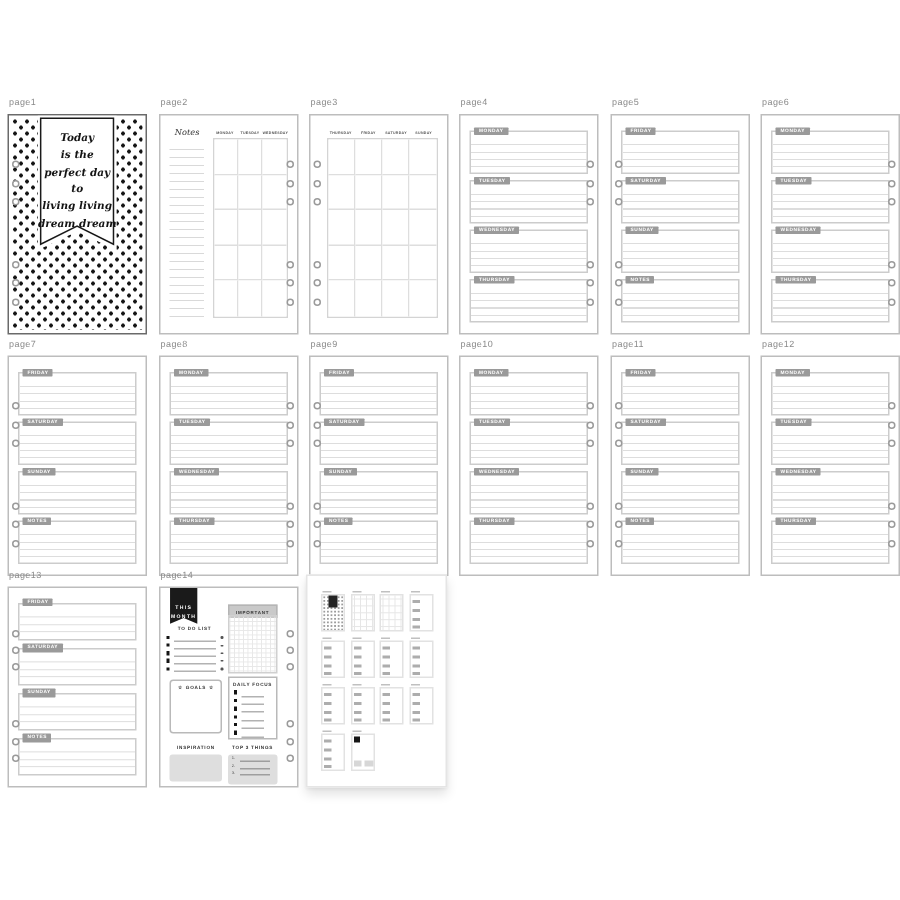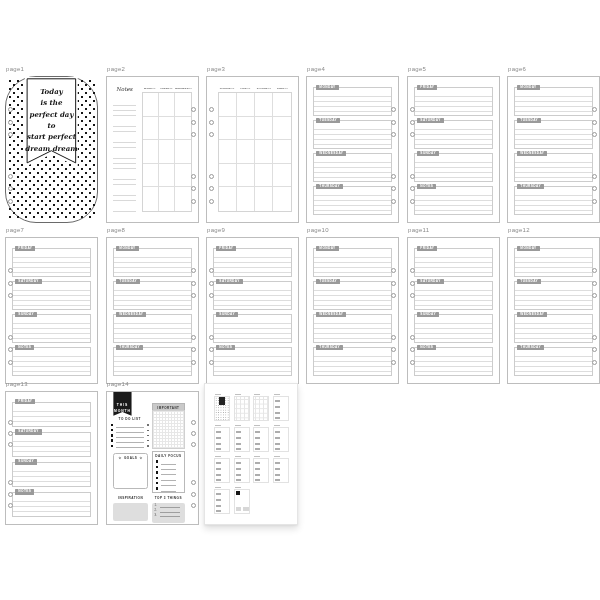--- a/index.html
+++ b/index.html
@@ -1,20 +1,20 @@
 <!DOCTYPE html>
 <html><head>
 <meta charset="utf-8">
 <style>
   html,body{margin:0;padding:0;background:#fff;}
   #canvas{position:relative;width:600px;height:600px;background:#ffffff;overflow:hidden;
           font-family:"Liberation Sans",sans-serif;}
   .page-label{position:absolute;font-size:6px;color:#8a8a8a;letter-spacing:.3px;line-height:1;}
   .sheet{position:absolute;background:#fff;border:1px solid #bdbdbd;box-sizing:border-box;}
-  .sheet.cover{border-color:#6a6a6a;border-radius:31px;}
+  .sheet.cover{border-color:#6a6a6a;}
   .hole{position:absolute;width:5px;height:5px;border:1px solid #9a9a9a;border-radius:50%;background:#fff;box-sizing:border-box;z-index:5;}
   
   .dots{position:absolute;inset:2px;
     background-image:radial-gradient(circle at 2px 2px,#151515 1.1px,transparent 1.45px),
                      radial-gradient(circle at 2px 2px,#151515 1.1px,transparent 1.45px);
     background-size:8px 8px;background-position:0 0,4px 4px;}
   .banner{position:absolute;left:21%;top:0;width:58%;height:62%;}
   .banner svg{position:absolute;inset:0;width:100%;height:100%;}
   .banner-text{position:absolute;inset:0;display:flex;flex-direction:column;align-items:center;justify-content:flex-start;padding-top:9px;}
   .banner-line{font:italic bold 7px "DejaVu Serif",serif;line-height:1.62;color:#141414;white-space:nowrap;}
@@ -85,21 +85,21 @@
       <div class="banner">
         <svg viewBox="0 0 100 100" preserveAspectRatio="none">
           <path d="M0,0 L100,0 L100,100 L50,86 L0,100 Z" fill="#ffffff"></path>
           <path d="M4,2 L96,2 L96,95.5 L50,82 L4,95.5 Z" fill="none" stroke="#1a1a1a" stroke-width="1" vector-effect="non-scaling-stroke"></path>
         </svg>
         <div class="banner-text">
           <div class="banner-line">Today</div>
           <div class="banner-line">is the</div>
           <div class="banner-line">perfect day</div>
           <div class="banner-line">to</div>
-          <div class="banner-line">start perfect</div>
+          <div class="banner-line">living living</div>
           <div class="banner-line">dream dream</div>
         </div>
       </div>
       <div class="hole" style="top: 21%; left: 2px;"></div>
       <div class="hole" style="top: 29.5%; left: 2px;"></div>
       <div class="hole" style="top: 38%; left: 2px;"></div>
       <div class="hole" style="top: 67%; left: 2px;"></div>
       <div class="hole" style="top: 75.5%; left: 2px;"></div>
       <div class="hole" style="top: 84%; left: 2px;"></div>
     </div>

